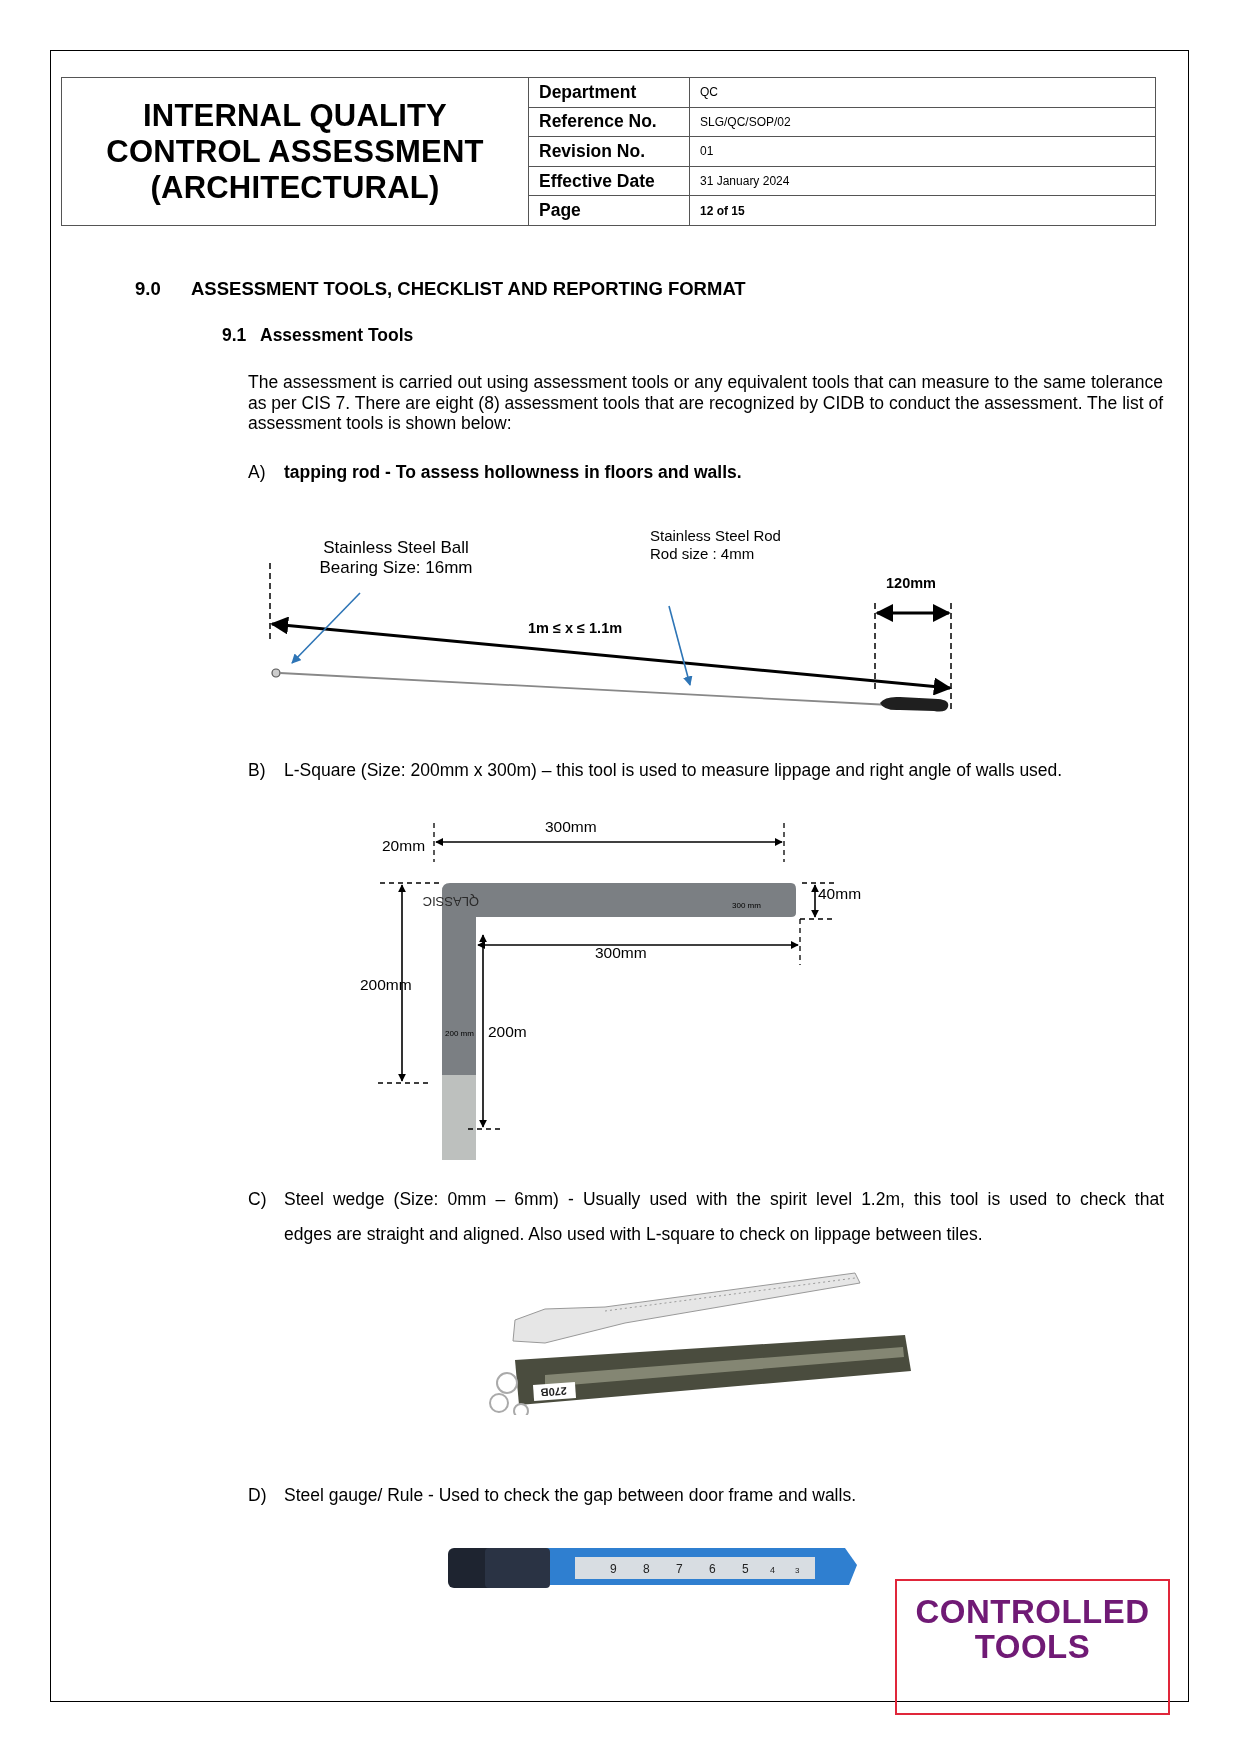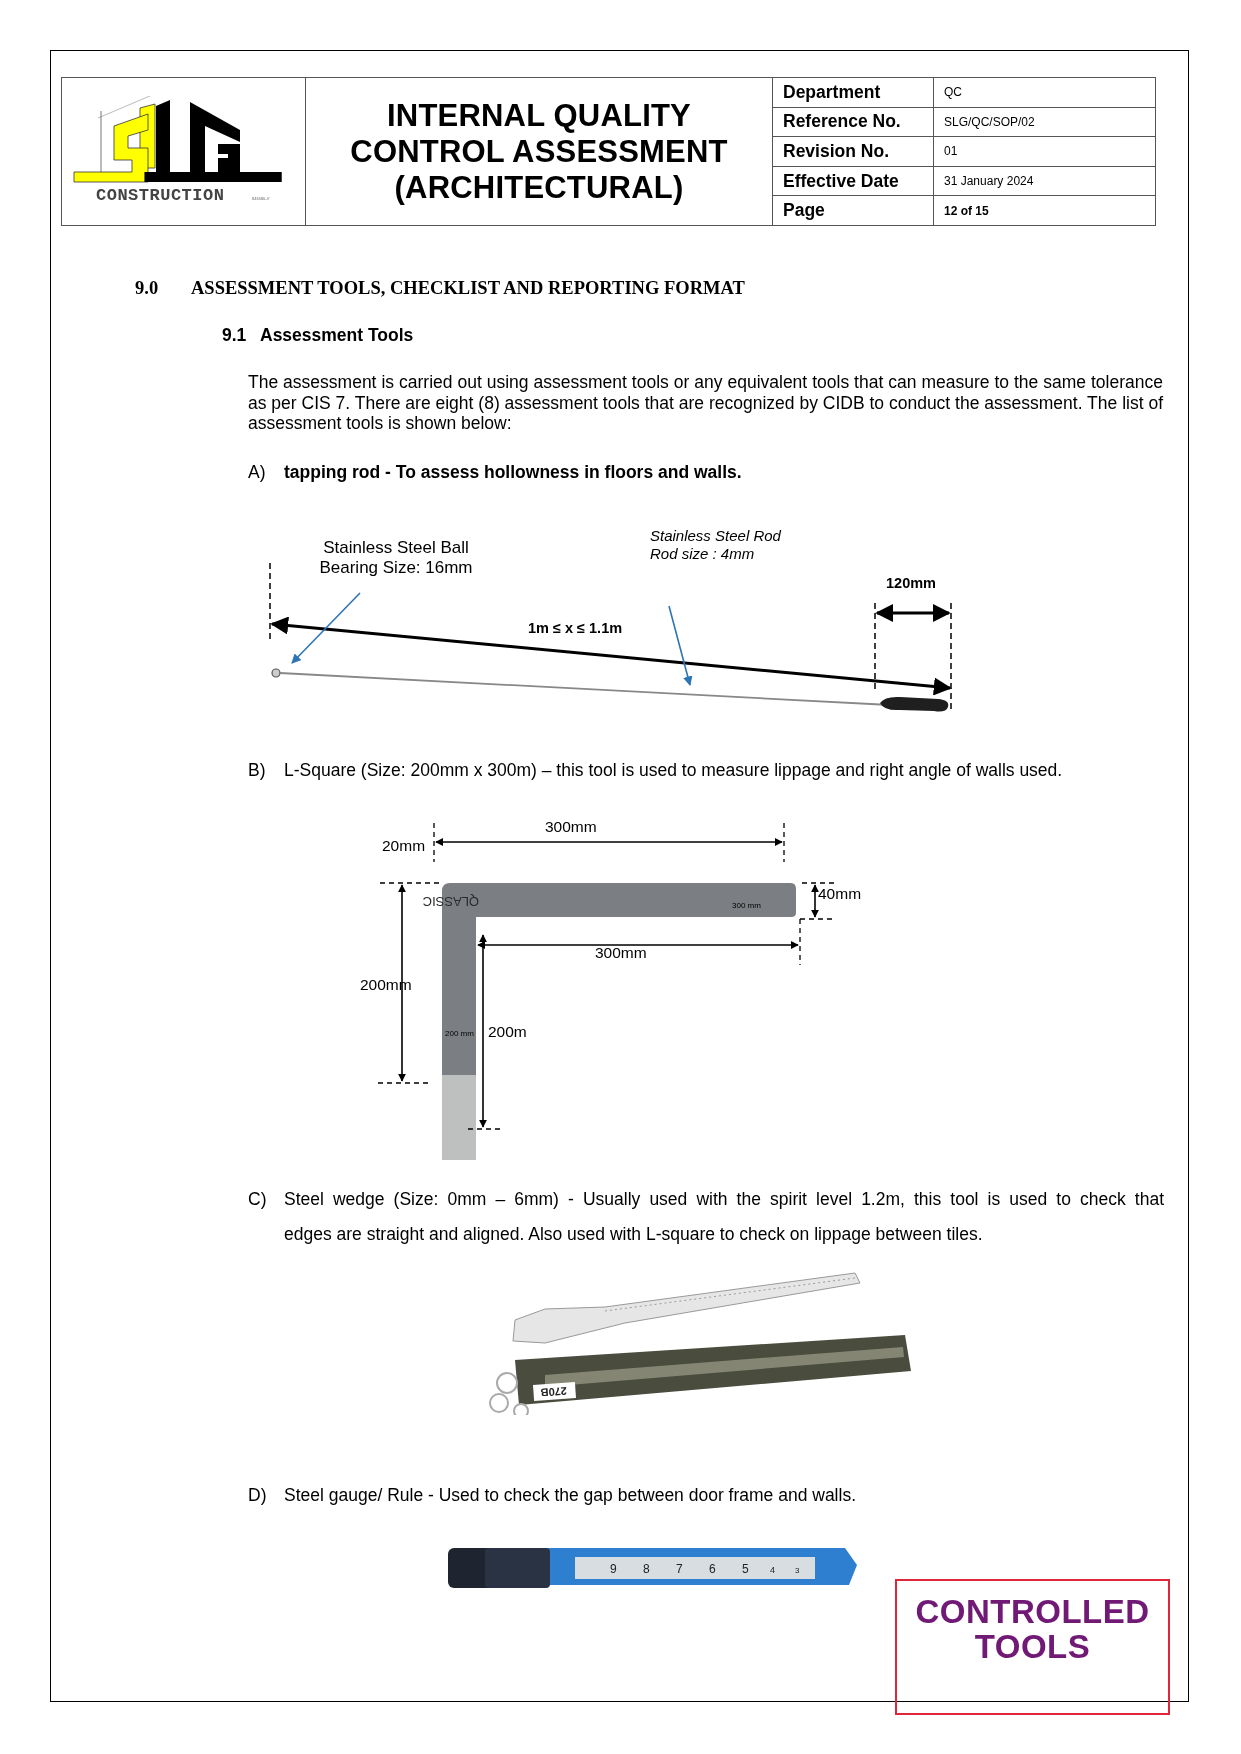--- a/index.html
+++ b/index.html
@@ -16,55 +16,40 @@
   .meta-row:last-child { border-bottom:none; }
   .meta-k { width:161px; border-right:1.5px solid #555; font-weight:bold; font-size:17.5px; padding-left:10px; display:flex; align-items:center; box-sizing:border-box; }
   .meta-v { flex:1; font-size:12px; padding-left:10px; display:flex; align-items:center; }
   .meta-v.bold { font-weight:bold; }
 
   
   .logo-svg { position:absolute; left:6px; top:18px; }
 
   
   .abs { position:absolute; }
-  .h1 { font-weight:bold; font-size:18.5px;font-family:Liberation Serif, serif; }
+  .h1 { font-weight:bold; font-size:18.5px; }
   .h2 { font-weight:bold; font-size:17.5px;margin-left:12px; }
   .para { font-size:17.5px; line-height:20.5px; text-align:justify; }
   .item { font-size:17.5px; line-height:20.5px; }
   .lbl { font-size:17px; }
-  .lbl-s { font-size:15px;font-style:italic; }
+  .lbl-s { font-size:15px; }
   .lbl-b { font-size:14.5px; font-weight:bold; }
   .dim { font-size:15.5px; }
 
   
   .stamp { position:absolute; left:895px; top:1579px; width:275px; height:136px; border:2.5px solid #e0263a; box-sizing:border-box; color:#701a75; font-weight:bold; text-align:center; }
   .stamp .l1 { font-size:33px; line-height:34px; margin-top:14px; letter-spacing:0.5px; }
   .stamp .l2 { font-size:33px; line-height:36px; letter-spacing:0.5px; }
 </style>
 </head>
 <body>
 
 <div class="page-frame"></div>
 
 <div class="hdr">
-  <div class="hdr-logo">
-    <svg class="logo-svg" width="230" height="110" viewBox="0 0 230 110">
-      <line x1="30" y1="22" x2="110" y2="-12" stroke="#bbb" stroke-width="1"></line>
-      <line x1="33" y1="15" x2="33" y2="80" stroke="#777" stroke-width="1"></line>
-      <polygon points="72,12 87,8 87,72 72,72" fill="#ffff00" stroke="#333" stroke-width="0.8"></polygon>
-      <polygon points="46,30 80,18 80,34 60,40 60,52 80,52 80,86 6,86 6,76 64,76 64,64 46,64" fill="#ffff00" stroke="#333" stroke-width="0.8"></polygon>
-      <polygon points="88,10 102,4 102,76 88,76" fill="#000"></polygon>
-      <polygon points="94,76 104,76 104,86 94,86" fill="#000"></polygon>
-      <polygon points="122,6 172,34 172,46 137,30 137,76 122,76" fill="#000"></polygon>
-      <polygon points="150,48 172,48 172,76 150,76 150,62 160,62 160,58 150,58" fill="#000"></polygon>
-      <rect x="98" y="76" width="176" height="10" fill="#000" transform="scale(0.78,1)"></rect>
-      <text x="28" y="104" font-family="Liberation Mono, monospace" font-weight="bold" font-size="17" fill="#444" letter-spacing="0.5">CONSTRUCTION</text>
-      <text x="184" y="104" font-family="Liberation Sans, sans-serif" font-size="4" fill="#666">846580-V</text>
-    </svg>
-  </div>
   <div class="hdr-title">
     <div class="t">
       <div>INTERNAL QUALITY</div>
       <div>CONTROL ASSESSMENT</div>
       <div>(ARCHITECTURAL)</div>
     </div>
   </div>
   <div class="hdr-meta">
     <div class="meta-row">
       <div class="meta-k">Department</div>

